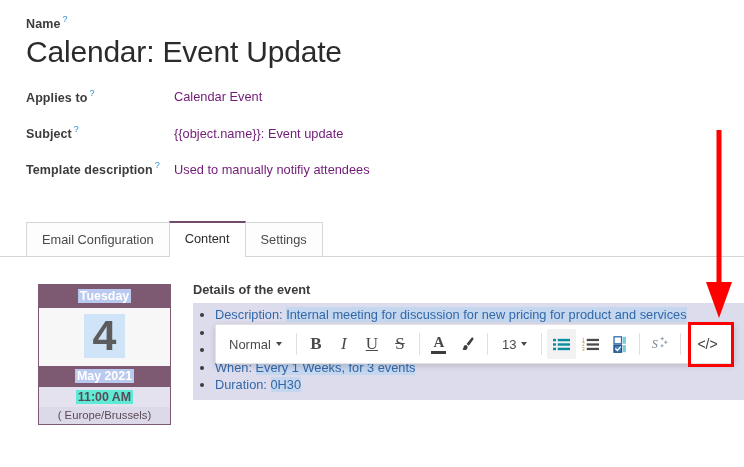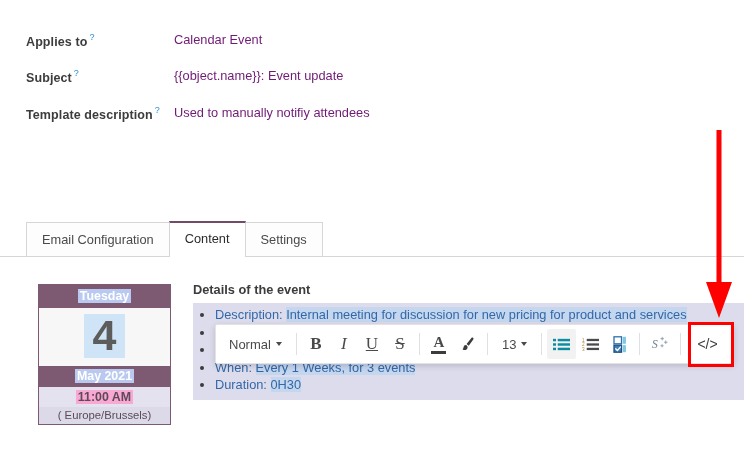--- a/index.html
+++ b/index.html
@@ -35,21 +35,21 @@
     font-size:30px;
     font-weight:400;
     color:#2b2b2b;
     letter-spacing:-0.2px;
     line-height:1.18;
     white-space:nowrap;
   }
 
   .row {
     display:flex;
-    align-items:flex-start;
+    align-items:center;
     margin-top:18px;
   }
   .row .lbl-cell { width:148px; flex:0 0 148px; }
   .row .val-cell {
     font-size:12.8px;
     color:#701a75;
   }
 
   
   .tabs-bar {
@@ -141,21 +141,21 @@
     font-size:12.4px;
   }
   .cal-month span{ background:#b9c9ef; padding:0 2px;}
   .cal-time {
     background:#e4e2ee;
     color:#5c4a58;
     font-weight:bold;
     padding:3px 0 3px;
     font-size:12.4px;
   }
-  .cal-time span{ background:#f9a8d4; padding:0 2px;}
+  .cal-time span{ background:#5eead4; padding:0 2px;}
   .cal-tz {
     background:#dcdae8;
     color:#5c4a58;
     padding:2px 0 3px;
     font-size:11.3px;
   }
 
   
   .details-col {
     margin-left:22px;
@@ -256,20 +256,26 @@
     border:3px solid #fe0000;
     z-index:41;
     pointer-events:none;
   }
 </style>
 </head>
 <body>
 
 <div class="form-wrap">
 
+  <div>
+    <span class="fld-label">Name</span><span class="qmark">?</span>
+    <div class="title-row">
+      <span class="page-title">Calendar: Event Update</span>
+    </div>
+  </div>
 
   <div class="row">
     <div class="lbl-cell">
       <span class="fld-label">Applies to</span><span class="qmark">?</span>
     </div>
     <div class="val-cell">Calendar Event</div>
   </div>
 
   <div class="row">
     <div class="lbl-cell">

